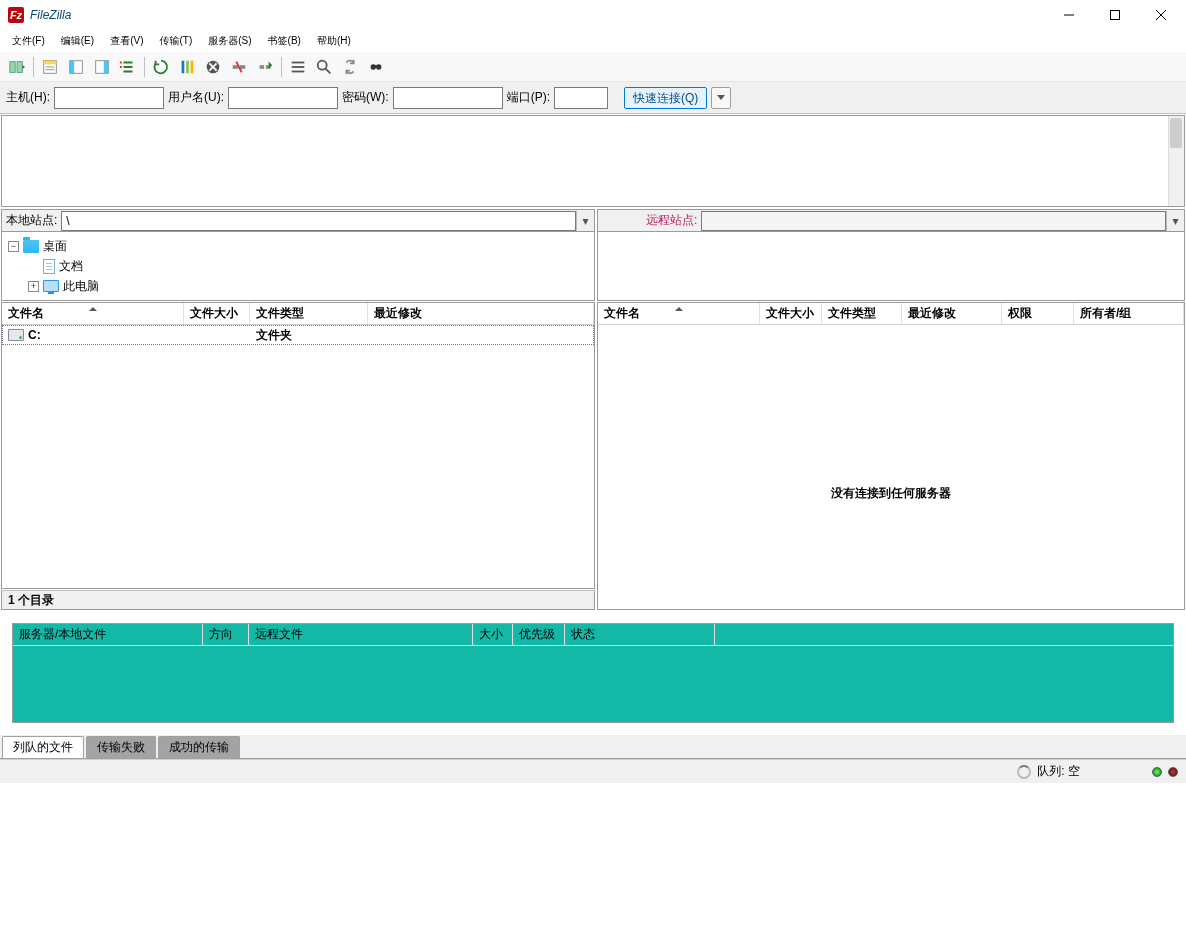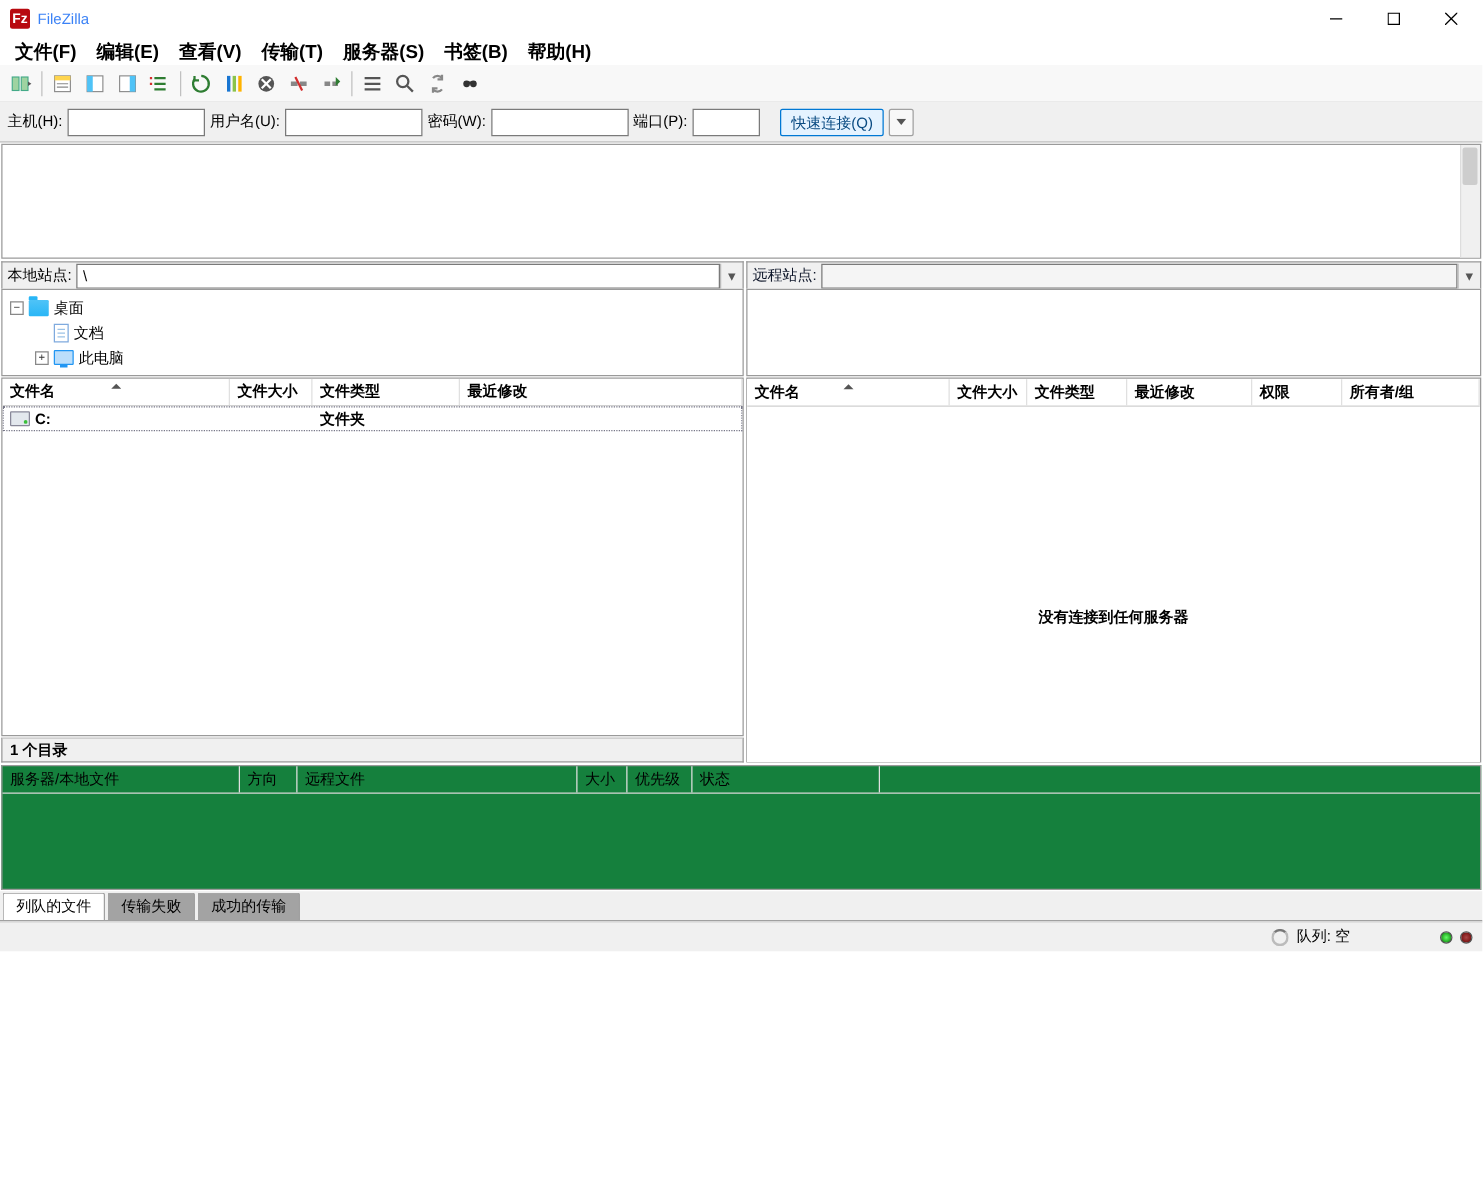--- a/index.html
+++ b/index.html
@@ -1,28 +1,28 @@
 <!DOCTYPE html>
 <html><head>
 <meta charset="utf-8">
 <style>
 * { box-sizing: border-box; margin: 0; padding: 0; }
 html, body { width: 1186px; height: 943px; font-family: "Segoe UI", "Microsoft YaHei", Tahoma, sans-serif; font-size: 12px; background: #fff; overflow: hidden; }
 
 
-.titlebar { height: 30px; display: flex; align-items: center; padding: 0 2px 0 8px; background: #fff; }
+.titlebar { height: 30px; display: flex; align-items: center; padding: 0 2px 0 8px; background: #fff; font-style: italic; }
 .titlebar .logo { width: 16px; height: 16px; background: #b8090f; border-radius: 2px; color: #fff; font-weight: bold; font-size: 11px; display: flex; align-items: center; justify-content: center; margin-right: 6px; }
-.titlebar .apptitle { font-size: 12px; color: #3b82f6; flex: 1; }
+.titlebar .apptitle { font-size: 12px; color: #0c4a6e; flex: 1; }
 .winbtns { display: flex; }
 .winbtn { width: 46px; height: 30px; display: flex; align-items: center; justify-content: center; cursor: pointer; }
 .winbtn svg { width: 10px; height: 10px; stroke: #000; }
 
 
 .menubar { height: 22px; display: flex; align-items: center; padding: 0 4px; background: #fff; }
-.menuitem { padding: 2px 8px; font-size: 15px; cursor: pointer; font-weight: bold; }
+.menuitem { padding: 2px 8px; font-size: 10px; cursor: pointer; }
 
 
 .toolbar { height: 30px; display: flex; align-items: center; padding: 2px 4px; gap: 0; border-bottom: 1px solid #e5e5e5; background: #f8f8f8; }
 .tb-btn { width: 24px; height: 24px; display: flex; align-items: center; justify-content: center; border: 1px solid transparent; border-radius: 2px; cursor: pointer; margin: 0 1px; }
 .tb-sep { width: 1px; height: 20px; background: #c0c0c0; margin: 0 3px; }
 
 
 .quickbar { height: 32px; display: flex; align-items: center; padding: 0 6px; gap: 4px; border-bottom: 1px solid #c0c0c0; background: #f0f0f0; }
 .quickbar label { font-size: 12px; }
 .quickbar input { border: 1px solid #7a7a7a; height: 22px; padding: 0 4px; font-size: 12px; background: #fff; }
@@ -36,21 +36,21 @@
 
 
 .splith { display: flex; }
 .pane-l { width: 596px; display: flex; flex-direction: column; }
 .pane-r { width: 590px; display: flex; flex-direction: column; }
 
 
 .sitebar { height: 22px; display: flex; align-items: center; border: 1px solid #9a9a9a; border-bottom: none; background: #f0f0f0; margin: 1px 1px 0 1px; }
 .sitebar label { padding: 0 4px; font-size: 12px; }
 .sitebar .siteinput { flex: 1; height: 20px; border: 1px solid #7a7a7a; background: #fff; padding: 0 4px; font-size: 12px; }
-.sitebar.dis label { color: #0f172a; }
+.sitebar.dis label { color: #be185d; margin-left: 44px; }
 .sitebar.dis .siteinput { background: #f5f5f5; }
 .site-dd { width: 18px; height: 20px; display: flex; align-items: center; justify-content: center; border-left: 1px solid #bbb; cursor: pointer; color:#555; }
 
 
 .tree { flex: 1; border: 1px solid #9a9a9a; margin: 0 1px; background: #fff; padding: 4px 6px; overflow: auto; }
 .tree ul { list-style: none; padding-left: 0; }
 .tree ul ul { padding-left: 20px; }
 .tree li { display: block; line-height: 20px; }
 .tree-row { display: flex; align-items: center; gap: 4px; cursor: pointer; }
 .expander { width: 11px; height: 11px; border: 1px solid #888; background: #fff; display: flex; align-items: center; justify-content: center; font-size: 9px; line-height: 1; cursor: pointer; color:#333; }
@@ -71,21 +71,21 @@
 .filehdr .col { border-right: 1px solid #e0e0e0; padding: 2px 6px; font-size: 12px; display: flex; align-items: center; cursor: pointer; position: relative; }
 .filehdr .col.sorted::after { content: ""; position: absolute; left: 50%; top: 0; transform: translateX(-50%); border: 4px solid transparent; border-bottom-color: #555; }
 .filebody { padding: 0; }
 .filerow { display: flex; height: 20px; align-items: center; }
 .filerow.sel { outline: 1px dotted #778; outline-offset: -1px; }
 .filecell { padding: 0 6px; font-size: 12px; overflow: hidden; white-space: nowrap; display: flex; align-items: center; gap: 4px; }
 .statusbar { height: 20px; border: 1px solid #9a9a9a; border-top: 1px solid #c5c5c5; margin: 0 1px 1px 1px; background: #f0f0f0; padding: 2px 6px; font-size: 12px; display: flex; align-items: center; }
 .remote-empty { display: flex; align-items: center; justify-content: center; height: 100%; color: #000; font-size: 12px; padding-top: 30px; }
 
 
-.queue { border: 1px solid #9a9a9a; margin: 1px; background: #15803d; height: 100px; }
+.queue { border: 1px solid #9a9a9a; margin: 12px; background: #14b8a6; height: 100px; }
 .queuehdr { display: flex; height: 22px; border-bottom: 1px solid #d8d8d8; }
 .queuehdr .col { border-right: 1px solid #e0e0e0; padding: 2px 6px; font-size: 12px; display: flex; align-items: center; }
 
 
 .tabsbar { height: 24px; display: flex; align-items: flex-end; padding: 0 2px; background: #f0f0f0; border-bottom: 1px solid #a0a0a0; }
 .tab { border: 1px solid #a0a0a0; border-bottom: none; padding: 2px 10px; font-size: 12px; margin-right: 2px; background: #a3a3a3; cursor: pointer; border-radius: 2px 2px 0 0; }
 .tab.active { background: #fff; font-weight: normal; margin-top: 18px; }
 
 
 .bottombar { height: 24px; display: flex; align-items: center; justify-content: flex-end; padding: 0 8px; gap: 6px; background: #f0f0f0; border-top: 1px solid #d0d0d0; font-size: 12px; }

